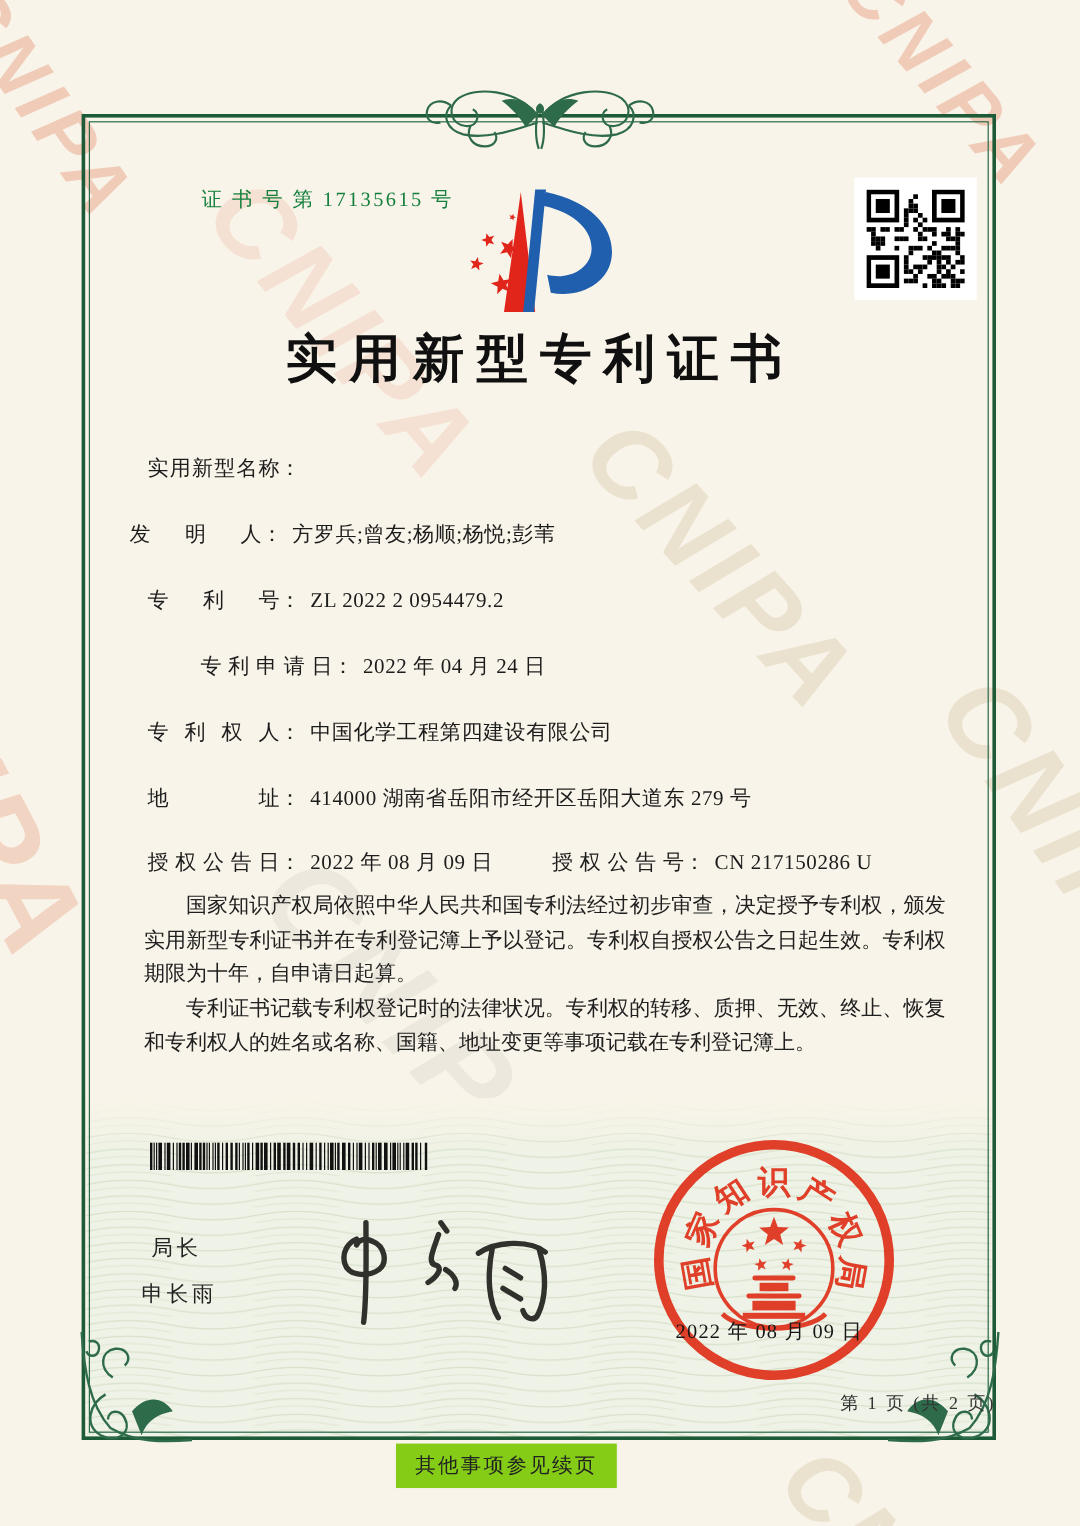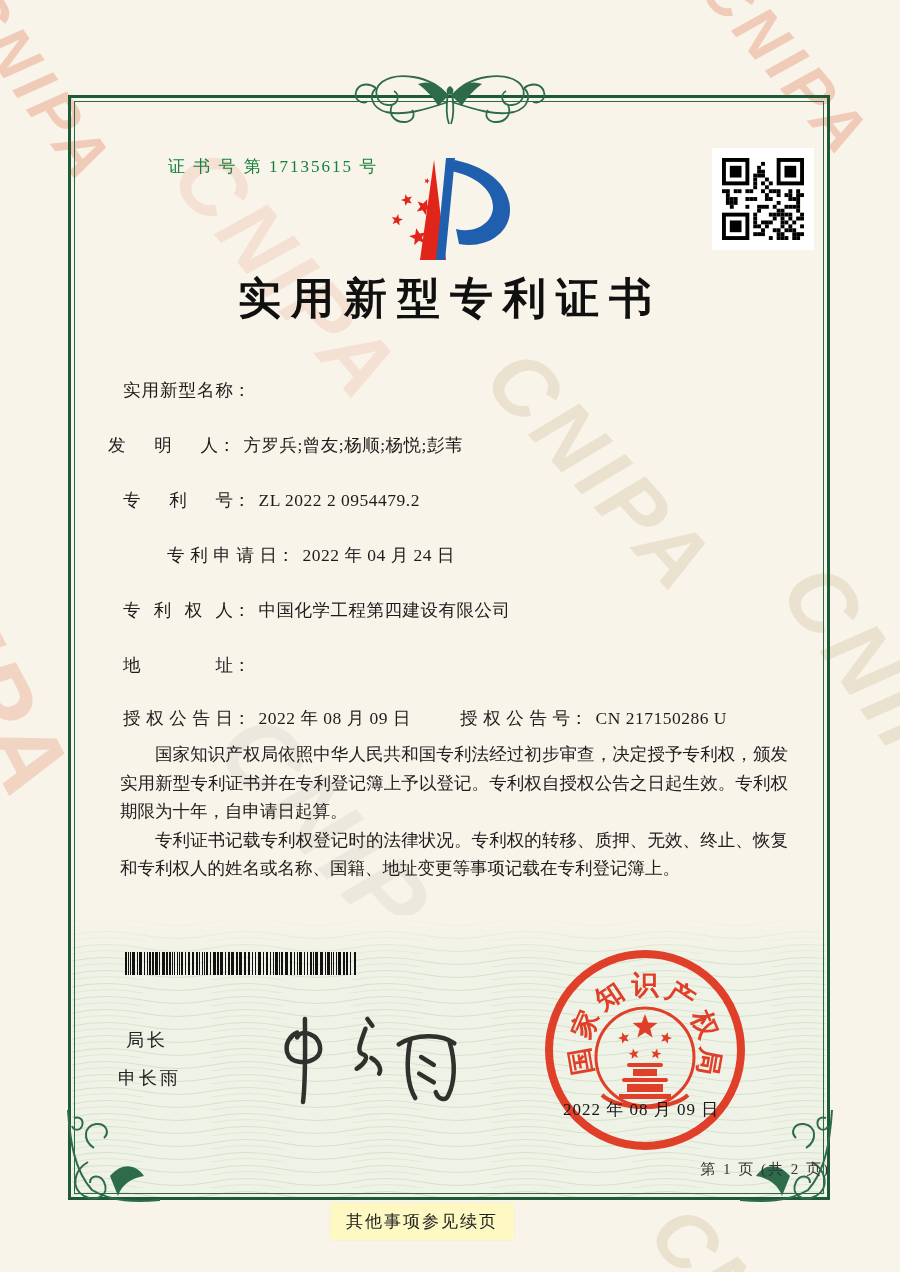--- a/index.html
+++ b/index.html
@@ -42,21 +42,21 @@
   .paras{position:absolute; left:120px; top:740px; width:668px; font-size:17.5px; line-height:28.5px; color:#202020; z-index:5; text-align:justify;}
   .paras p{margin:0; text-indent:2em;}
   .barcode{position:absolute; left:125px; top:952px; width:232px; height:23px; z-index:5;}
   .officer-title{position:absolute; left:126px; top:1028px; font-size:18px; letter-spacing:3px; color:#222; z-index:5;}
   .officer-name{position:absolute; left:118px; top:1066px; font-size:18px; letter-spacing:3px; color:#222; z-index:5;}
   .signature{position:absolute; left:262px; top:1008px; width:205px; height:100px; z-index:5;}
   .seal{position:absolute; left:540px; top:945px; width:210px; height:210px; z-index:6;}
   .seal-date{position:absolute; left:563px; top:1098px; font-size:17px; letter-spacing:1px; color:#161616; z-index:7; white-space:nowrap;}
   .page-num{position:absolute; left:68px; top:1160px; width:762px; text-align:right; font-size:15px; color:#333; letter-spacing:2px; z-index:5;}
   .footer-box{
-    position:absolute; left:330px; top:1203px; width:184px; height:37px; background:#fef9c3;
+    position:absolute; left:330px; top:1203px; width:184px; height:37px; background:#84cc16;
     display:flex; align-items:center; justify-content:center; z-index:5;
     font-size:17px; letter-spacing:2px; color:#222; box-shadow:0 0 2px rgba(0,0,0,0.05);text-align:right;
   }
 </style>
 </head>
 <body>
 
 <div id="page">
 
   <div class="wm wm-pink" style="left:0px;   top:-30px;  font-size:64px;  transform:rotate(55deg);">CNIPA</div>
@@ -289,20 +289,21 @@
     <span class="f-value">2022 年 04 月 24 日</span>
   </div>
   <div class="field-row" style="left:123px; top:598px;">
     <span class="f-label">专利权人</span>
       <span class="f-colon">：</span>
     <span class="f-value">中国化学工程第四建设有限公司</span>
   </div>
   <div class="field-row" style="left:123px; top:653px;">
     <span class="f-label">地址</span>
       <span class="f-colon">：</span>
+    <span class="f-value">414000  湖南省岳阳市经开区岳阳大道东 279 号</span>
   </div>
   <div class="field-row" style="left:123px; top:706px;">
     <span class="f-label">授权公告日</span>
       <span class="f-colon">：</span>
     <span class="f-value">2022 年 08 月 09 日</span>
   </div>
   <div class="field-row" style="left:460px; top:706px;">
     <span class="f-label">授权公告号</span>
       <span class="f-colon">：</span>
     <span class="f-value">CN 217150286 U</span>

